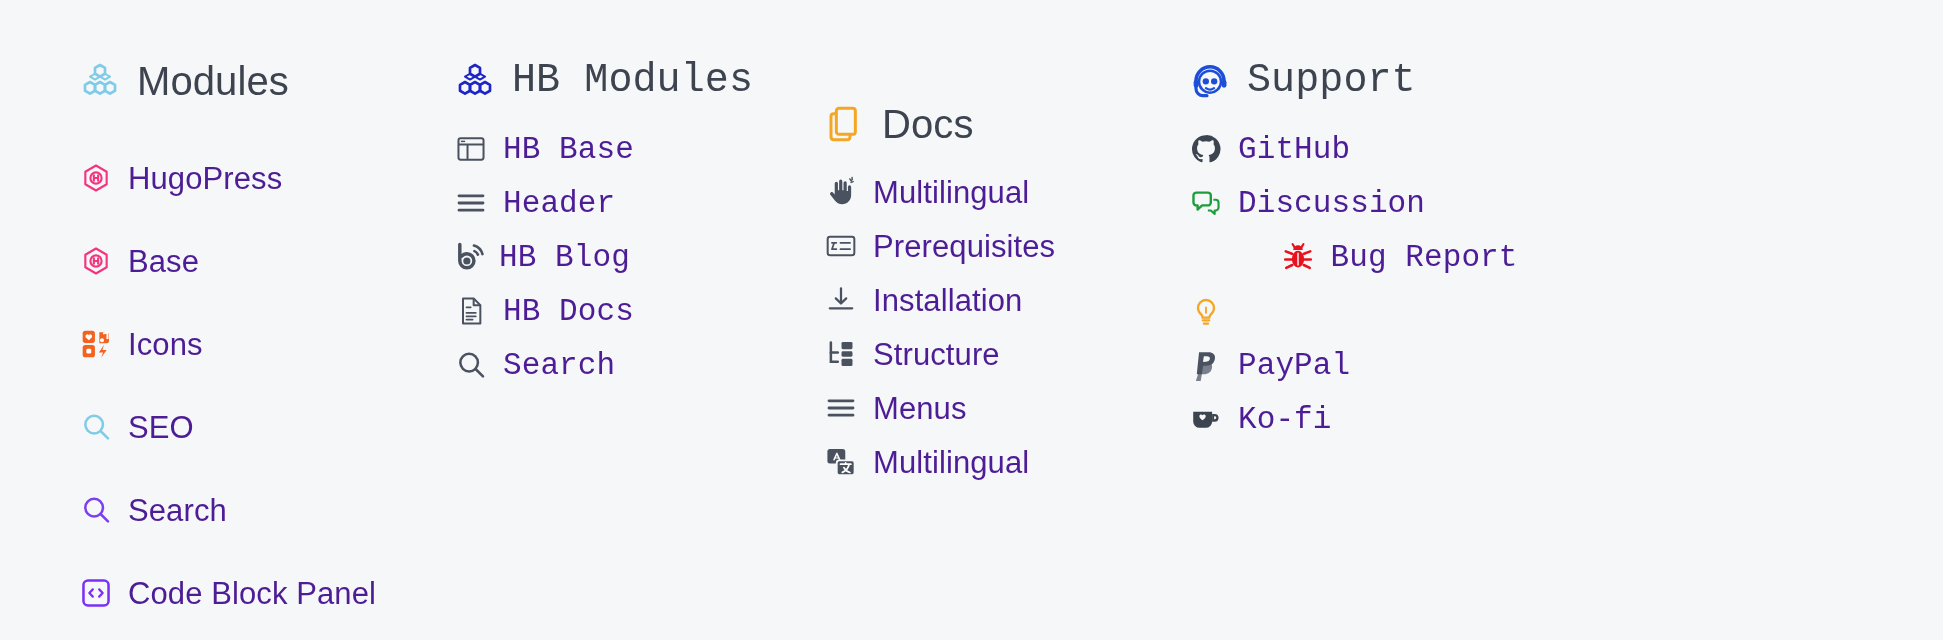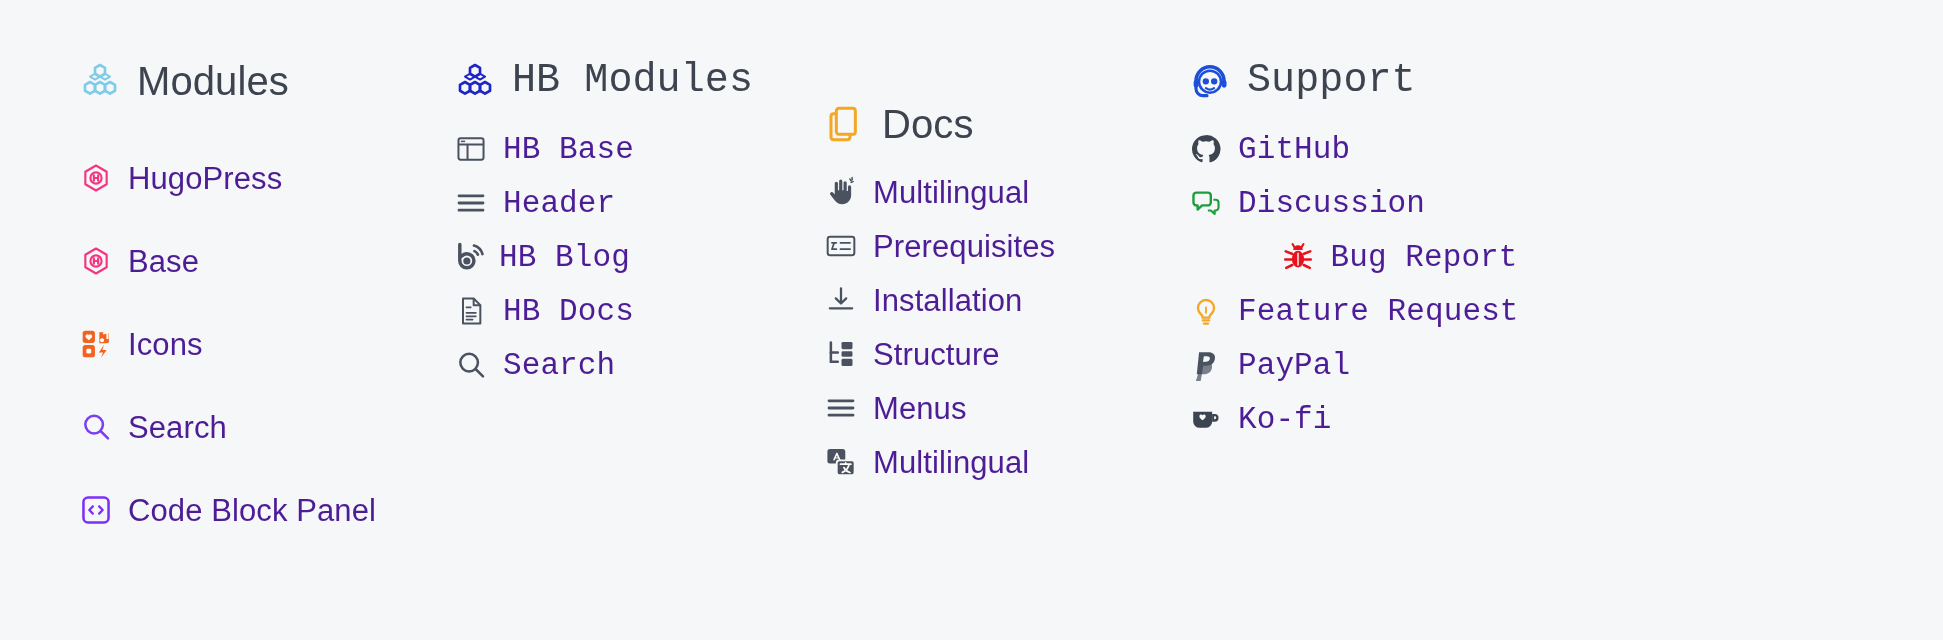--- a/index.html
+++ b/index.html
@@ -137,20 +137,29 @@
               <circle cx="16.5" cy="9.2" r="1.5" fill="#fff"></circle>
               <rect x="2" y="12.8" width="9.2" height="9.2" rx="2" fill="#f4621f"></rect>
               <rect x="4.8" y="15.6" width="3.6" height="3.6" rx="1.1" fill="#fff"></rect>
               <path d="M18 12.6 14.2 18.3h3.1L15.8 22.4l4.2-5.9h-3.2z" fill="#f4621f"></path>
             </svg>
           </span>
           <span class="link-label">Icons</span>
         </a>
         <a class="link-row" href="#" style="text-decoration: none;">
           <span class="link-icon">
+            <svg width="32" height="32" viewBox="0 0 24 24" fill="none" stroke="#7fcbe8" stroke-width="1.9" stroke-linecap="round">
+              <circle cx="10.6" cy="10.2" r="6.6"></circle>
+              <path d="M15.6 15.2 21 20.6"></path>
+            </svg>
+          </span>
+          <span class="link-label">SEO</span>
+        </a>
+        <a class="link-row" href="#" style="text-decoration: none;">
+          <span class="link-icon">
             <svg width="32" height="32" viewBox="0 0 24 24" fill="none" stroke="#7b3ff2" stroke-width="1.9" stroke-linecap="round">
               <circle cx="10.6" cy="10.2" r="6.6"></circle>
               <path d="M15.6 15.2 21 20.6"></path>
             </svg>
           </span>
           <span class="link-label">Search</span>
         </a>
         <a class="link-row" href="#" style="text-decoration: none;">
           <span class="link-icon">
             <svg width="32" height="32" viewBox="0 0 24 24" fill="none" stroke="#7b2ff7" stroke-width="1.9" stroke-linecap="round" stroke-linejoin="round">
@@ -341,21 +350,20 @@
           <span class="link-label">Bug Report</span>
         </a>
         <a class="link-row" href="#" style="text-decoration: none;">
           <span class="link-icon">
             <svg width="32" height="32" viewBox="0 0 24 24" fill="none" stroke="#f5a623" stroke-width="1.8" stroke-linecap="round" stroke-linejoin="round">
               <path d="M8.2 14.4a6 6 0 1 1 7.6 0c-.9.8-1.3 1.6-1.3 2.6H9.5c0-1-.4-1.8-1.3-2.6z"></path>
               <path d="M9.6 19h4.8M10.4 21.4h3.2" stroke-width="1.7"></path>
               <path d="M12 9.4v4" stroke-width="1.4"></path>
             </svg>
           </span>
-          <span class="link-label">Feature Request</span>
         </a>
         <a class="link-row" href="#" style="text-decoration: none; text-align: right;">
           <span class="link-icon">
             <svg width="32" height="32" viewBox="0 0 24 24" fill="#4a5260">
               <path d="M6.8 2.4h7.1c3.2 0 5.3 1.7 4.8 4.9-.5 3.4-2.9 5.2-6.3 5.2H9.9l-1 6.4H5.1zm3.6 3-.7 4.3h2.2c1.7 0 2.8-.8 3-2.3.2-1.4-.6-2-2.2-2z"></path>
               <path d="M9.1 9.6h3.4c2.7 0 4.4 1.5 4 4.4-.5 3.2-2.8 4.9-6 4.9h-1.6l-.9 5.1H4.4z" opacity="0.72"></path>
             </svg>
           </span>
           <span class="link-label">PayPal</span>
         </a>

